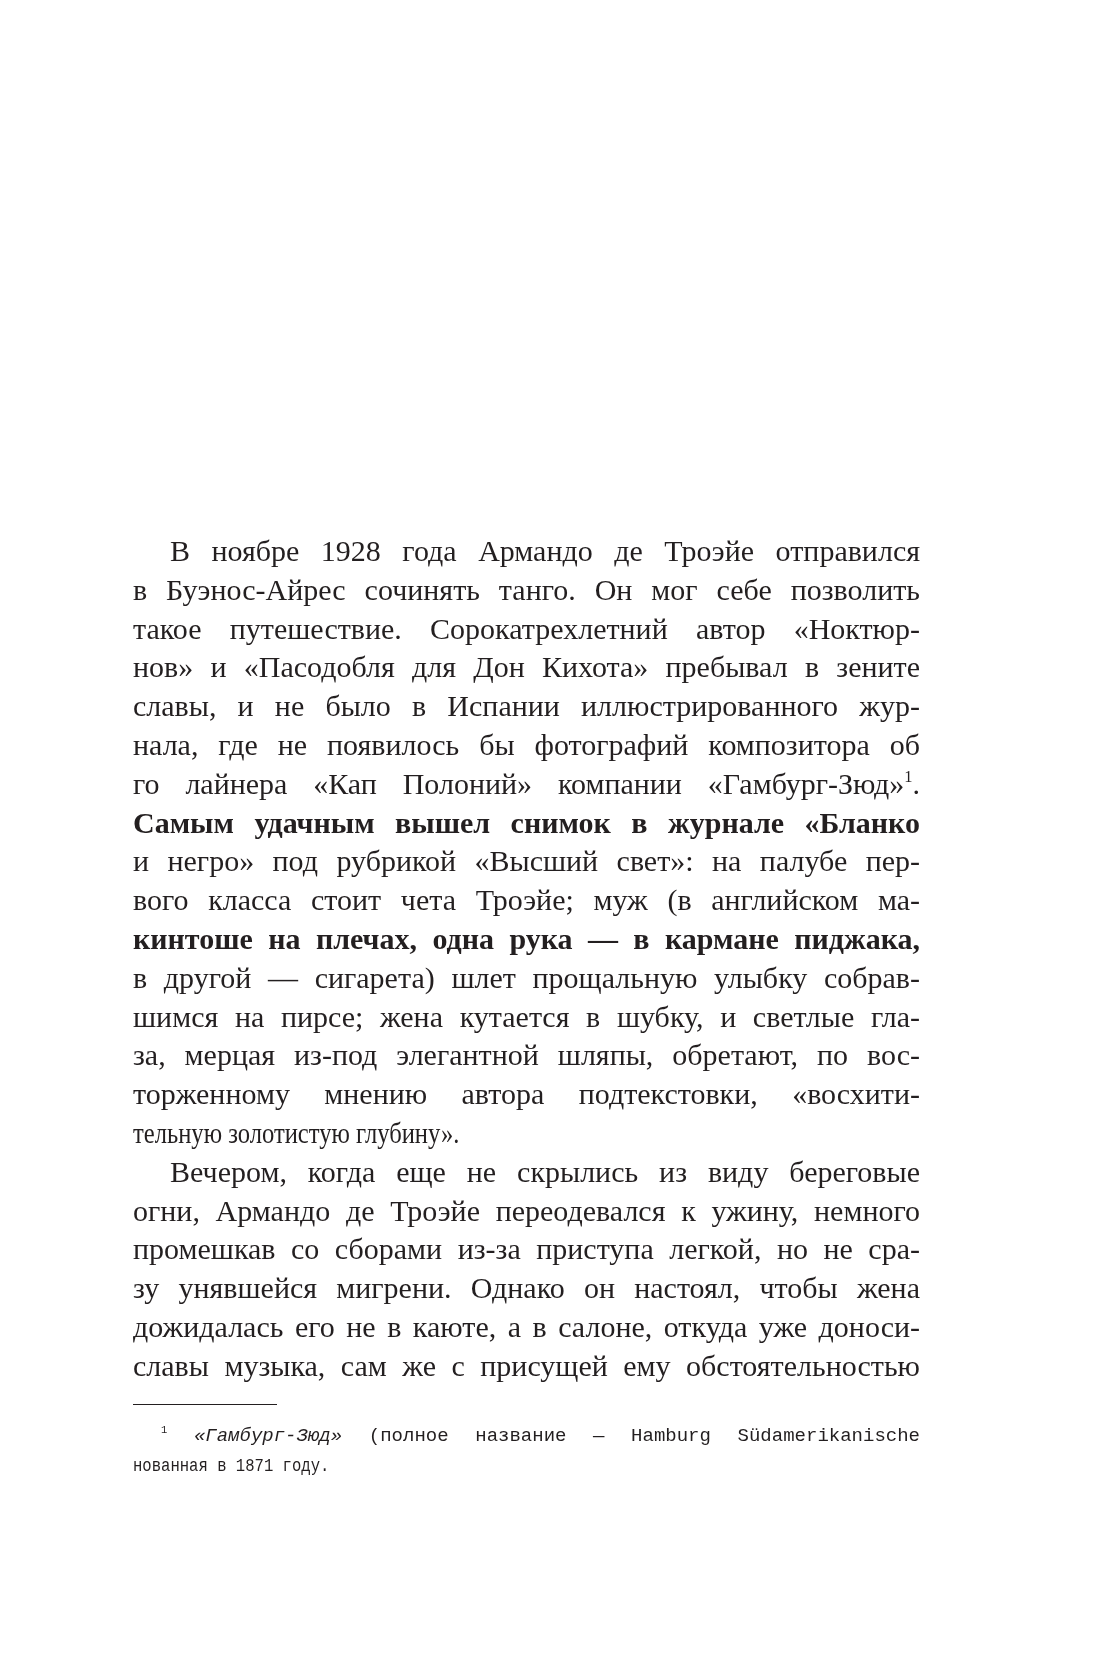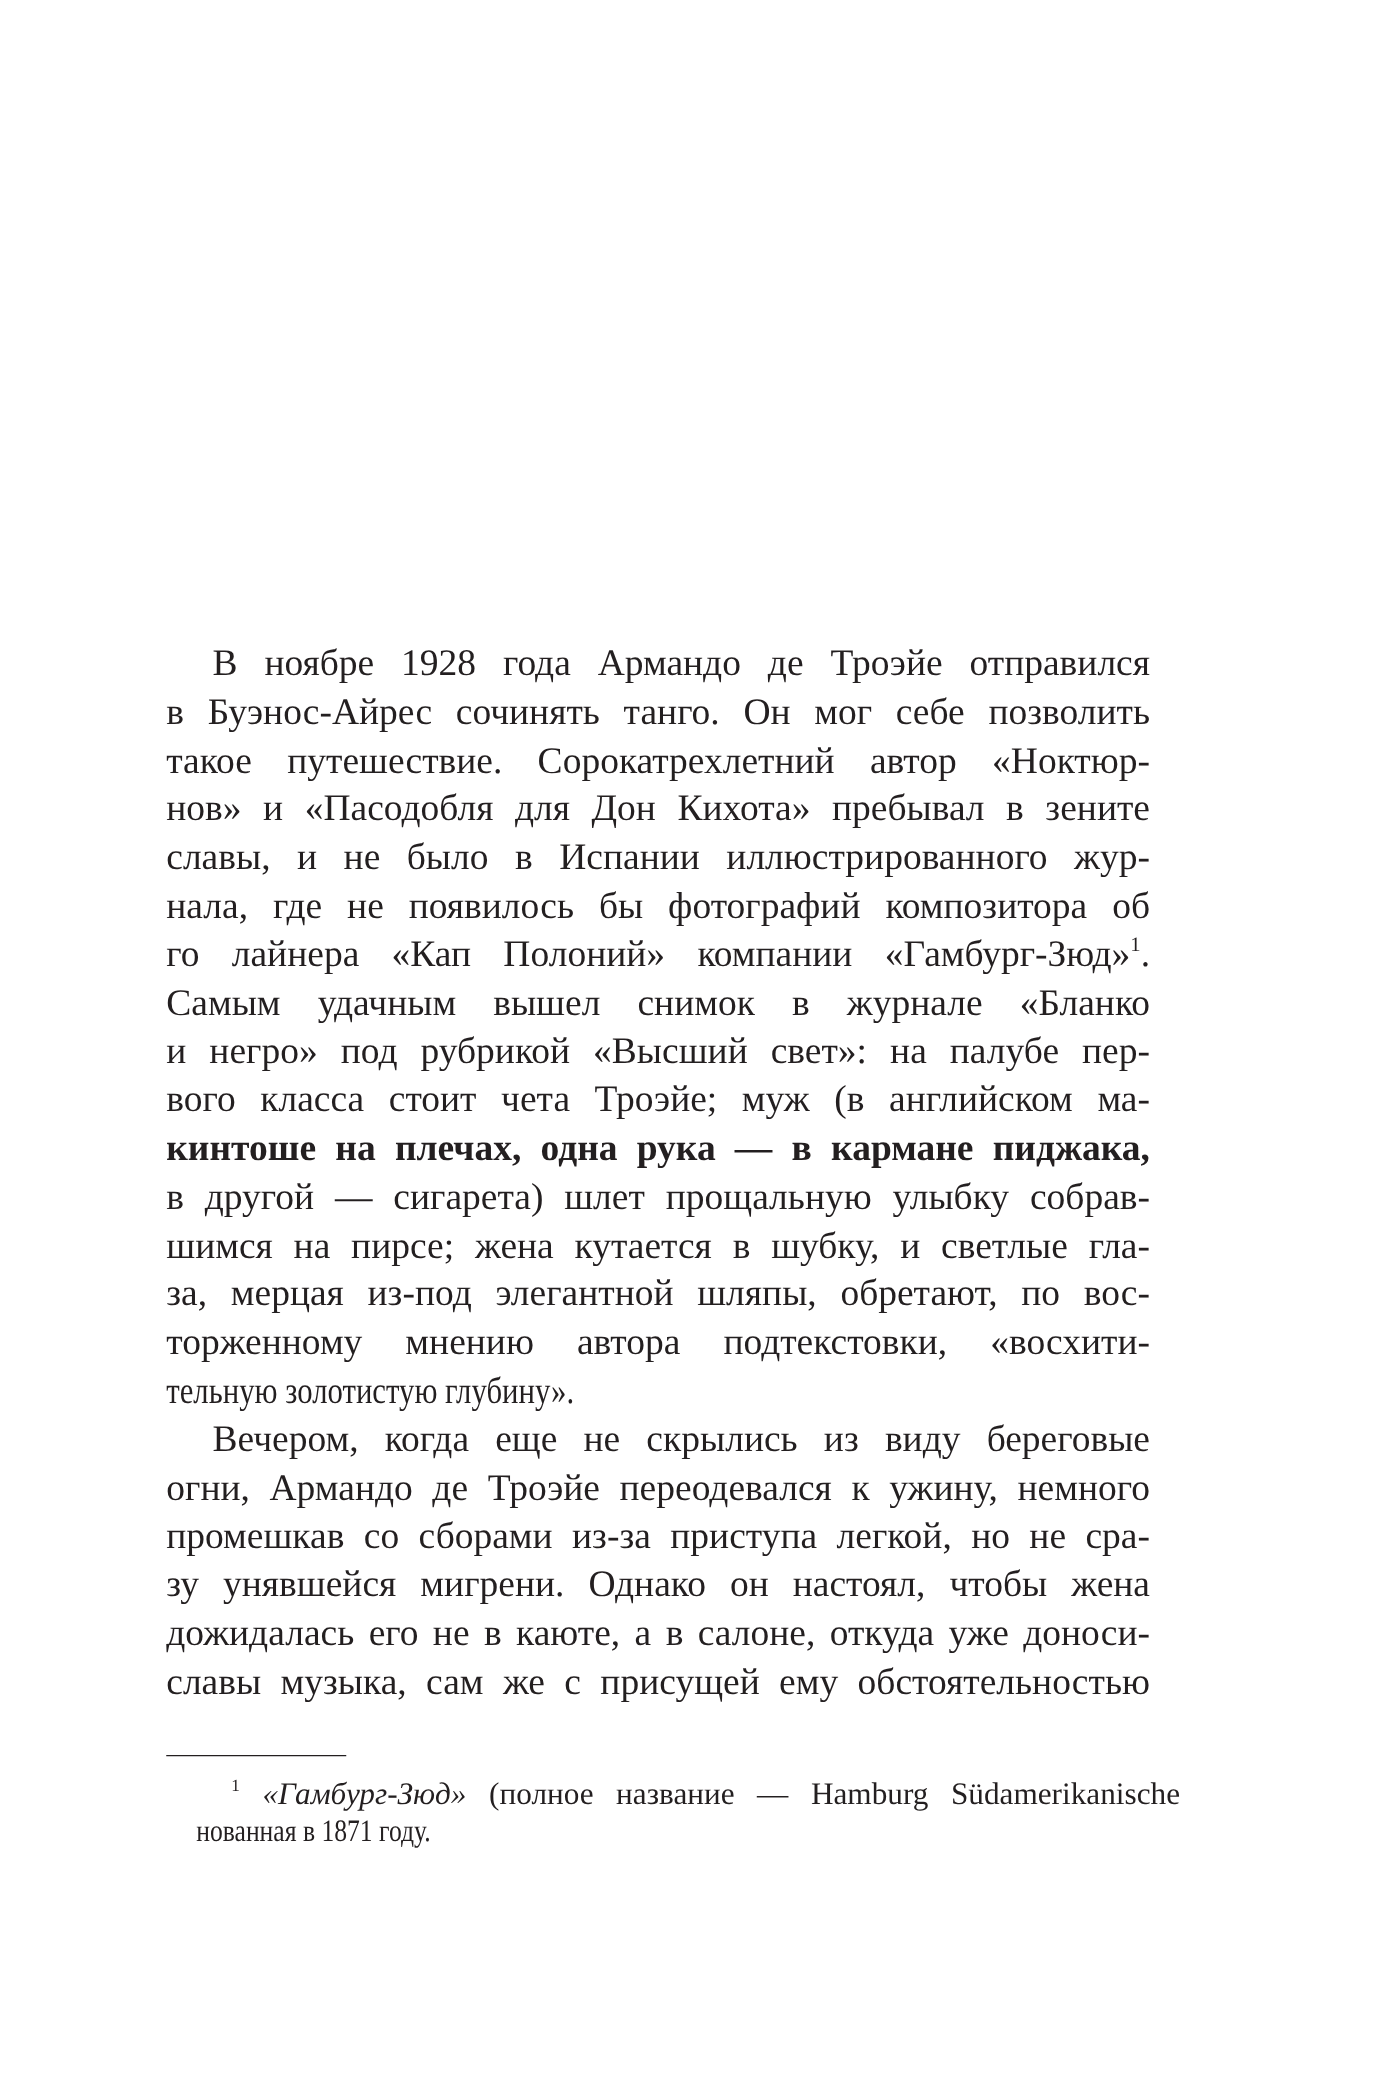--- a/index.html
+++ b/index.html
@@ -10,21 +10,21 @@
   body {
     width: 1100px;
     height: 1669px;
     position: relative;
     overflow: hidden;
     color: #231f20;
   }
   .text-block {
     position: absolute;
     left: 133px;
-    top: 512px;
+    top: 532px;
     width: 787px;
   }
   .line {
     display: block;
     width: 787px;
     height: 38.8px;
     line-height: 38.8px;
     font-family: "Liberation Serif", serif;
     font-size: 30px;
     white-space: nowrap;
@@ -57,24 +57,23 @@
     position: absolute;
     left: 133px;
     top: 1421px;
     width: 787px;
   }
   .fline {
     display: block;
     width: 787px;
     height: 30px;
     line-height: 30px;
-    font-family: Liberation Serif, serif;
-    font-size: 25px;
+    font-family: Liberation Mono, monospace;
+    font-size: 19px;
     white-space: nowrap;
-    margin-left: 24px;
   }
   .fline .inner {
     display: inline-block;
     width: 900px;
     transform-origin: 0 50%;
     text-align: justify;
     text-align-last: justify;
   }
   .fline.last .inner { text-align-last: left; }
   .fline.indent .inner { text-indent: 28px; }
@@ -90,21 +89,21 @@
 
 <div class="text-block">
 
 <span class="line indent"><span class="inner" style="width: 787px; text-align-last: justify; transform: scaleX(1);"><span>В ноябре 1928 года Армандо де Троэйе отправился</span></span></span>
     <span class="line"><span class="inner" style="width: 787px; text-align-last: justify; transform: scaleX(1);"><span>в Буэнос-Айрес сочинять танго. Он мог себе позволить</span></span></span>
     <span class="line"><span class="inner" style="width: 787px; text-align-last: justify; transform: scaleX(1);"><span>такое путешествие. Сорокатрехлетний автор «Ноктюр-</span></span></span>
     <span class="line"><span class="inner" style="width: 787px; text-align-last: justify; transform: scaleX(1);"><span>нов» и «Пасодобля для Дон Кихота» пребывал в зените</span></span></span>
     <span class="line"><span class="inner" style="width: 787px; text-align-last: justify; transform: scaleX(1);"><span>славы, и не было в Испании иллюстрированного жур-</span></span></span>
     <span class="line"><span class="inner" style="width: 787px; text-align-last: justify; transform: scaleX(1);"><span>нала, где не появилось бы фотографий композитора об</span></span></span>
     <span class="line"><span class="inner" style="width: 787px; text-align-last: justify; transform: scaleX(1);"><span>го лайнера «Кап Полоний» компании «Гамбург-Зюд»</span><sup class="fn">1</sup><span>.</span></span></span>
-    <span class="line"><span class="inner" style="width: 787px; text-align-last: justify; transform: scaleX(1);"><span>Самым удачным вышел снимок в журнале «Бланко</span></span></span>
+    <span class="line"><span class="inner" style="width: 787px; text-align-last: justify; transform: scaleX(1); font-weight: bold;"><span>Самым удачным вышел снимок в журнале «Бланко</span></span></span>
     <span class="line"><span class="inner" style="width: 787px; text-align-last: justify; transform: scaleX(1);"><span>и негро» под рубрикой «Высший свет»: на палубе пер-</span></span></span>
     <span class="line"><span class="inner" style="width: 787px; text-align-last: justify; transform: scaleX(1);"><span>вого класса стоит чета Троэйе; муж (в английском ма-</span></span></span>
     <span class="line"><span class="inner" style="width: 787px; text-align-last: justify; transform: scaleX(1); font-weight: bold;"><span>кинтоше на плечах, одна рука — в кармане пиджака,</span></span></span>
     <span class="line"><span class="inner" style="width: 787px; text-align-last: justify; transform: scaleX(1);"><span>в другой — сигарета) шлет прощальную улыбку собрав-</span></span></span>
     <span class="line"><span class="inner" style="width: 787px; text-align-last: justify; transform: scaleX(1);"><span>шимся на пирсе; жена кутается в шубку, и светлые гла-</span></span></span>
     <span class="line"><span class="inner" style="width: 787px; text-align-last: justify; transform: scaleX(1);"><span>за, мерцая из-под элегантной шляпы, обретают, по вос-</span></span></span>
     <span class="line"><span class="inner" style="width: 787px; text-align-last: justify; transform: scaleX(1);"><span>торженному мнению автора подтекстовки, «восхити-</span></span></span>
     <span class="line last"><span class="inner" style="width: auto; text-align-last: left; transform: scaleX(0.82);"><span>тельную золотистую глубину».</span></span></span>
     <span class="line indent"><span class="inner" style="width: 787px; text-align-last: justify; transform: scaleX(1);"><span>Вечером, когда еще не скрылись из виду береговые</span></span></span>
     <span class="line"><span class="inner" style="width: 787px; text-align-last: justify; transform: scaleX(1);"><span>огни, Армандо де Троэйе переодевался к ужину, немного</span></span></span>

